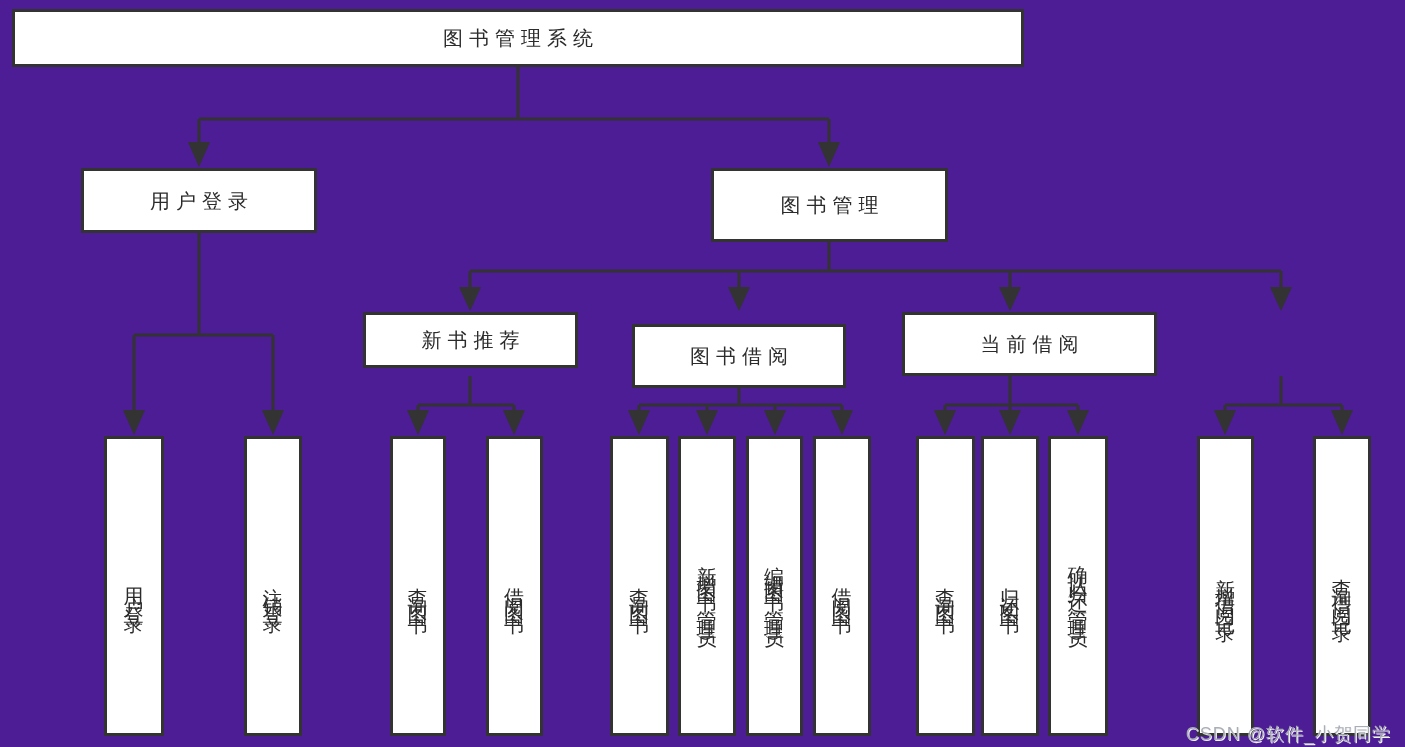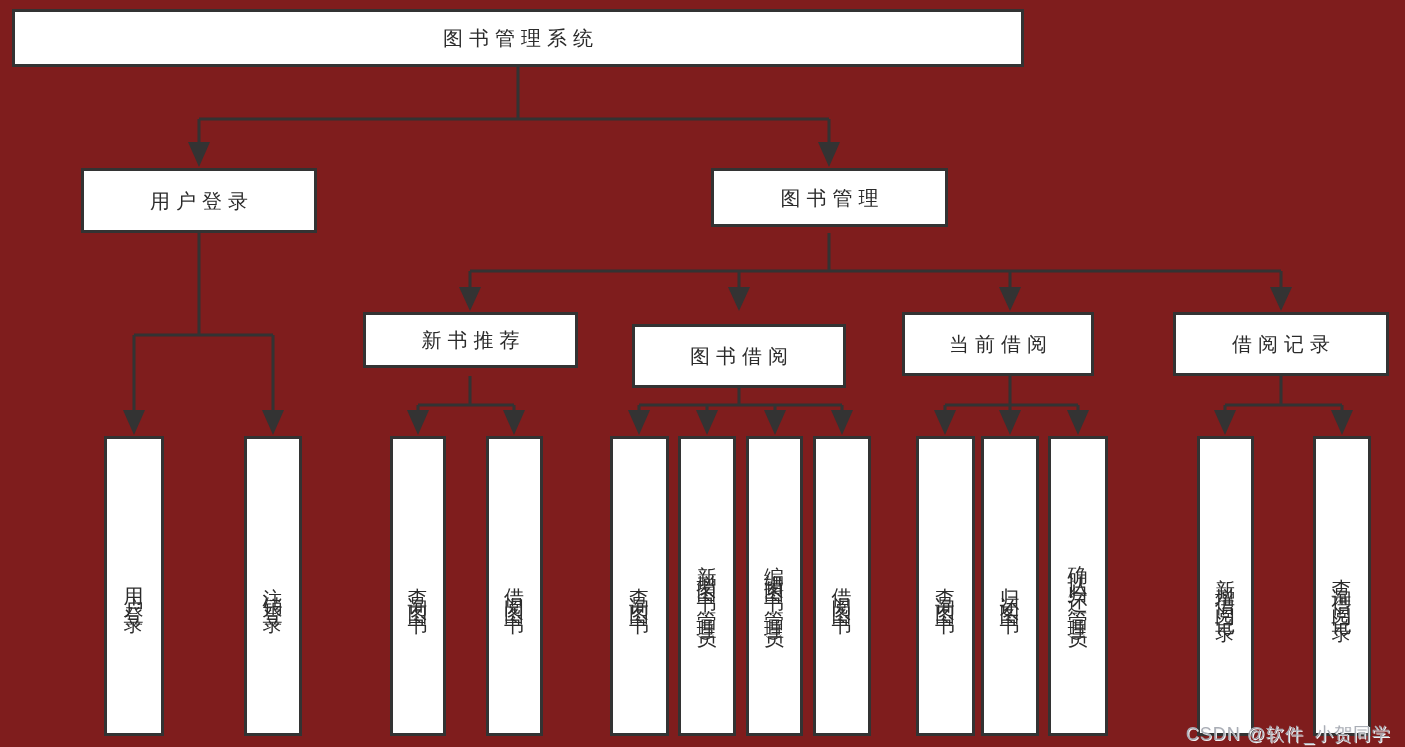--- a/index.html
+++ b/index.html
@@ -1,21 +1,21 @@
 <!DOCTYPE html>
 <html><head>
 <meta charset="utf-8">
 <style>
   * { margin: 0; padding: 0; box-sizing: border-box; }
   html, body { background: #ffffff; }
   .canvas {
     position: relative;
     width: 1405px;
     height: 747px;
-    background: #7f1d1d;
+    background: #4c1d95;
     overflow: hidden;
     font-family: "Liberation Sans", "DejaVu Sans", sans-serif;
     text-align: center;
   }
   svg.edges {
     position: absolute;
     left: 0; top: 0;
     width: 1405px; height: 747px;
     z-index: 1;
   }
@@ -95,35 +95,32 @@
     </g>
   </svg>
 
   <div class="node hbox" style="left:12px; top:9px; width:1012px; height:58px;">
     <span>图书管理系统</span>
   </div>
 
   <div class="node hbox" style="left:81px; top:168px; width:236px; height:65px;">
     <span>用户登录</span>
   </div>
-  <div class="node hbox" style="left:711px; top:168px; width:237px; height:59px;">
+  <div class="node hbox" style="left:711px; top:168px; width:237px; height:74px;">
     <span>图书管理</span>
   </div>
 
   <div class="node hbox" style="left:363px; top:312px; width:215px; height:56px;">
     <span>新书推荐</span>
   </div>
   <div class="node hbox" style="left:632px; top:324px; width:214px; height:64px;">
     <span>图书借阅</span>
   </div>
-  <div class="node hbox" style="left:902px; top:312px; width:192px; height:64px;">
+  <div class="node hbox" style="left:902px; top:312px; width:255px; height:64px;">
     <span>当前借阅</span>
-  </div>
-  <div class="node hbox" style="left:1173px; top:312px; width:216px; height:64px;">
-    <span>借阅记录</span>
   </div>
 
   <div class="node vbox" style="left:104px; top:436px; width:60px; height:300px;">
     <span>用户登录</span>
   </div>
   <div class="node vbox" style="left:244px; top:436px; width:58px; height:300px;">
     <span>注销登录</span>
   </div>
 
   <div class="node vbox" style="left:390px; top:436px; width:56px; height:300px;">

